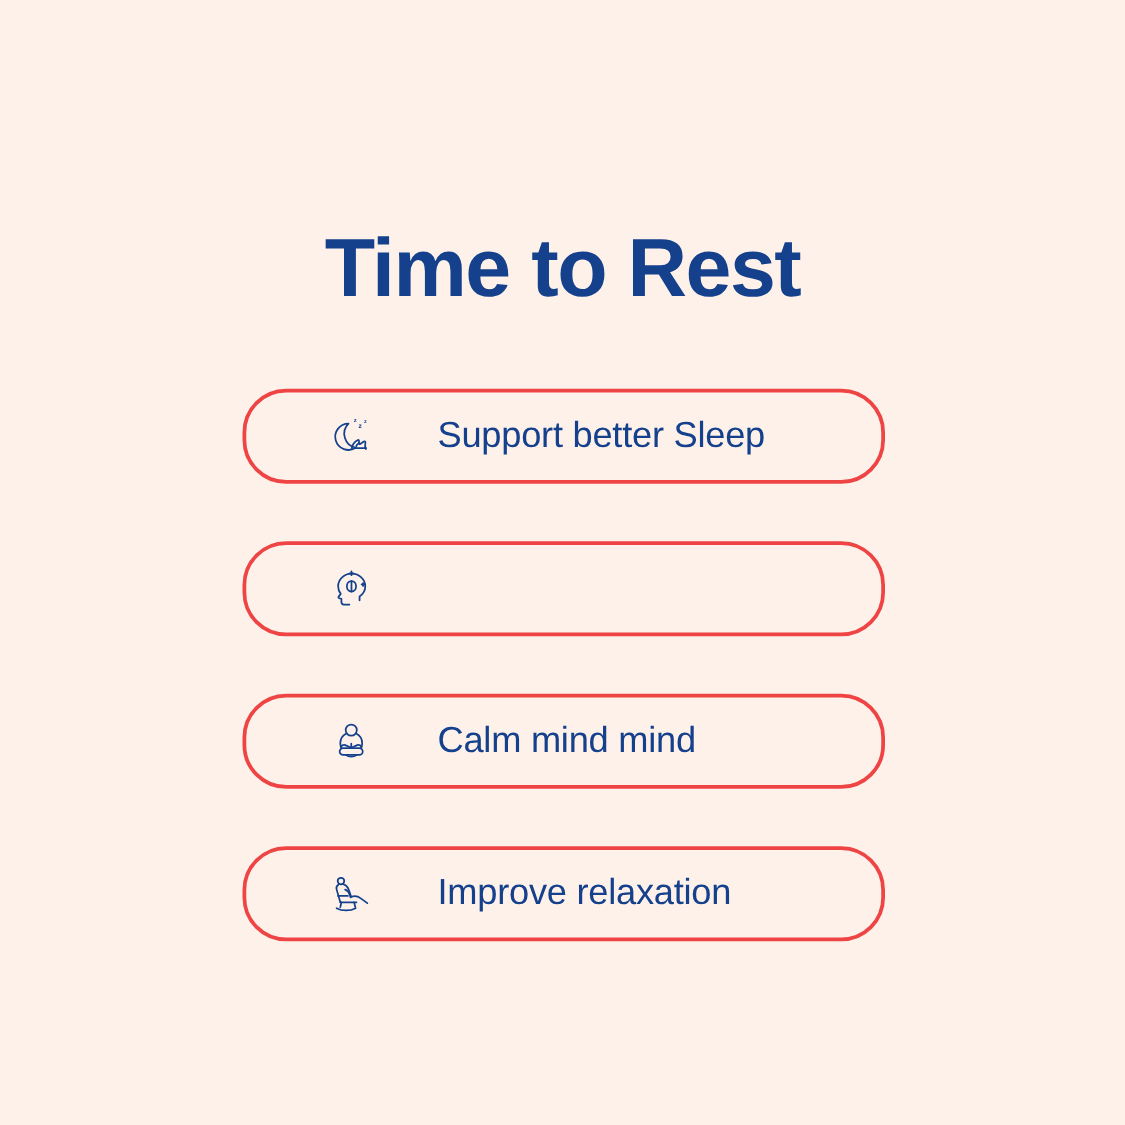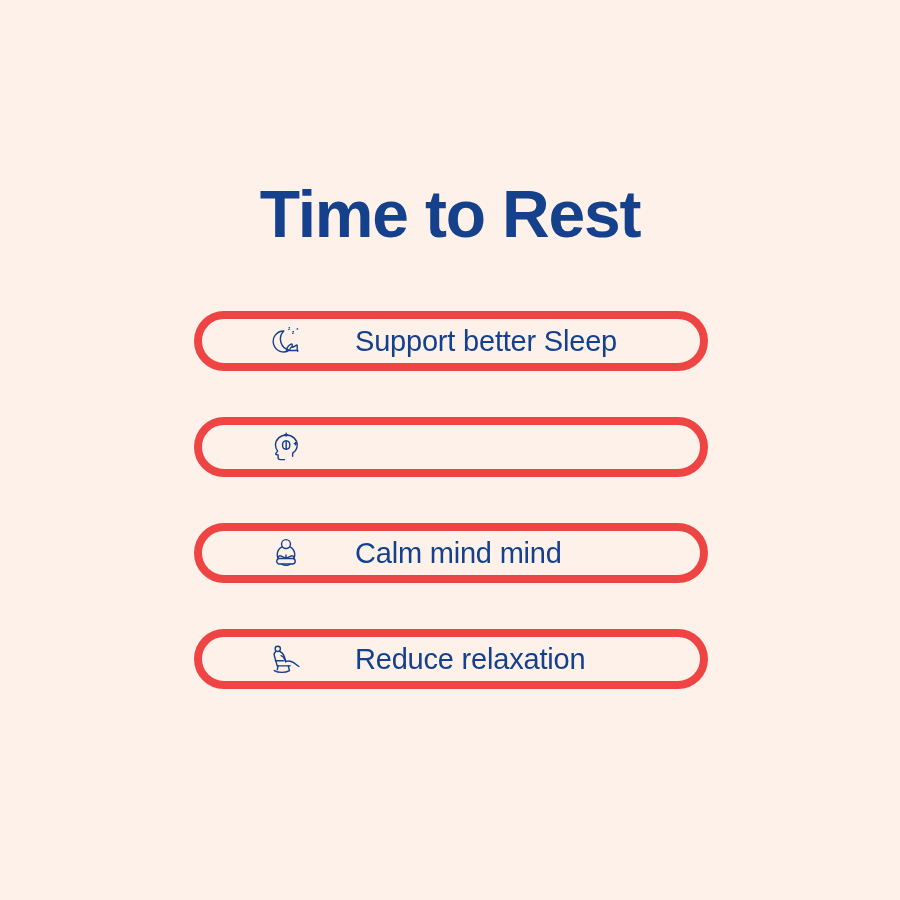--- a/index.html
+++ b/index.html
@@ -41,23 +41,23 @@
   .benefits {
     position: absolute;
     left: 194px;
     top: 311px;
     width: 514px;
   }
   .pill {
     box-sizing: border-box;
     position: relative;
     width: 514px;
-    height: 60px;
+    height: 76px;
     margin-bottom: 46px;
-    border: 8px solid #ef4444;
+    border: 3px solid #ef4444;
     border-radius: 35px;
     background: #FDF1EA;
     display: flex;
     align-items: center;
   }
   .pill:last-child { margin-bottom: 0; }
 
   .pill-icon {
     position: absolute;
     left: 63px;
@@ -154,17 +154,17 @@
           <path d="M16.6 15.2 c2.6 0.9 4.4 2.9 5.3 5.6 l2.0 6.0"></path>
           <path d="M23.9 26.8 c3.0 -1.0 6.2 -0.5 8.8 1.4 l6.0 4.4"></path>
           <path d="M12.4 15.6 c-1.6 1.0 -2.3 2.6 -1.8 4.4 l3.4 11.8"></path>
           <path d="M14.0 31.8 l14.8 0"></path>
           <path d="M18.4 20.2 c2.0 0.7 3.4 2.2 4.1 4.4 l0.9 2.7"></path>
           <path d="M11.9 26.0 l9.0 0"></path>
           <path d="M15.0 31.8 l-1.0 4.4 M26.6 31.8 l1.1 4.4"></path>
           <path d="M10.6 37.2 c2.4 1.4 5.4 2.1 8.7 2.1 c3.3 0 6.3 -0.7 8.7 -2.1"></path>
         </svg>
       </span>
-      <span class="pill-label">Reduce relaxation</span>
+      <span class="pill-label">Improve relaxation</span>
     </div>
 
   </div>
 </div>
 
 </body></html>

